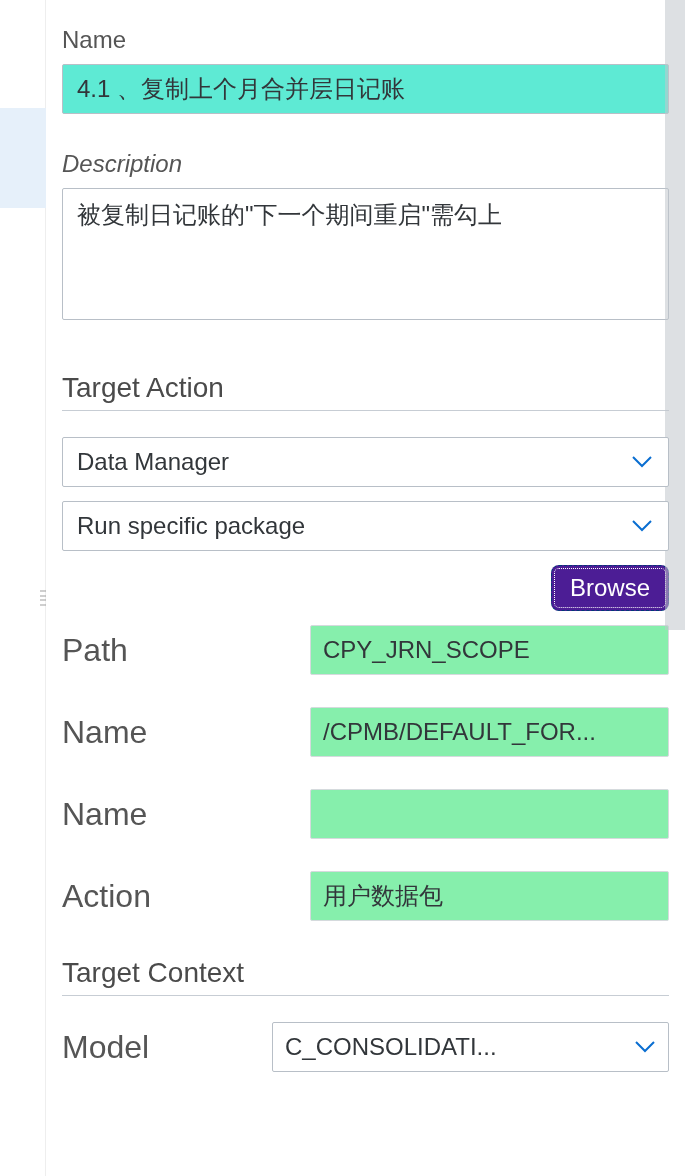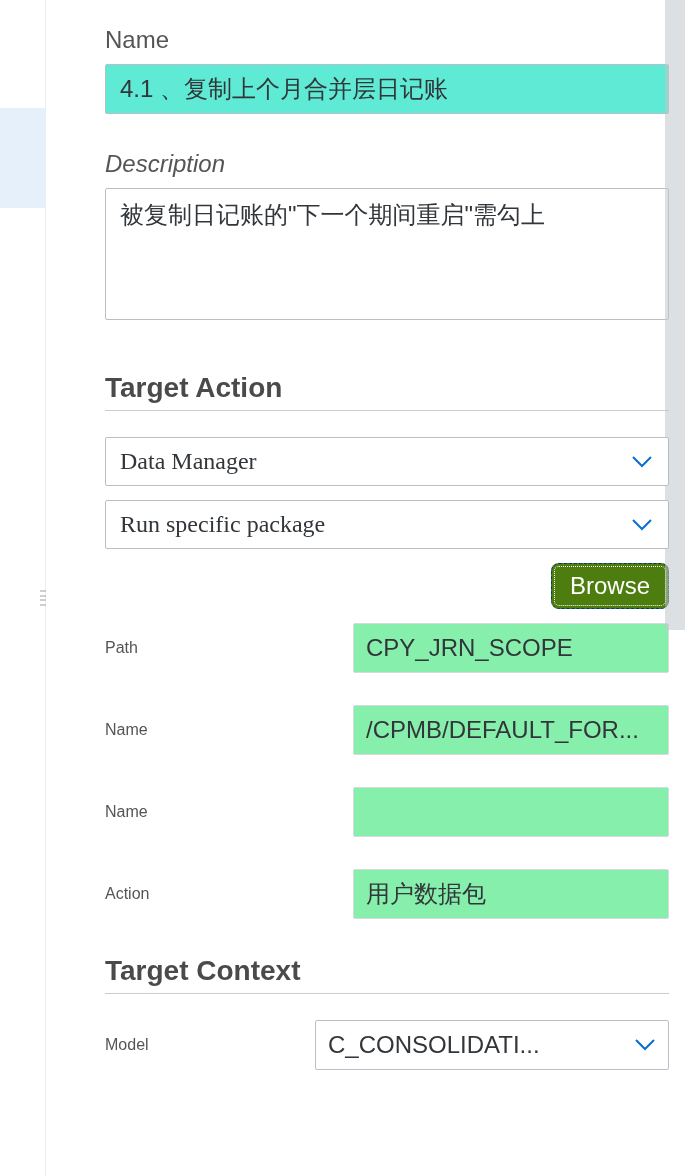--- a/index.html
+++ b/index.html
@@ -2,21 +2,20 @@
 <html><head>
 <meta charset="utf-8">
 <style>
   * { box-sizing: border-box; margin: 0; padding: 0; }
   html, body { width: 685px; height: 1176px; overflow: hidden; font-family: "Segoe UI", Arial, sans-serif; background: #fff; }
   .outer {
     display: flex;
     width: 685px;
     height: 1176px;
     position: relative;
-    gap: 43px;
   }
   .left-rail {
     width: 46px;
     height: 100%;
     background: #fff;
     border-right: 1px solid #eee;
     position: relative;
   }
   .left-rail .selected-stub {
     position: absolute;
@@ -77,21 +76,21 @@
     font-size: 24px;
     padding: 10px 14px;
     color: #32363a;
     font-family: inherit;
     resize: none;
     border-radius: 2px;
   }
 
   .section-title {
     font-size: 28px;
-    font-weight: 700;
+    font-weight: 400;
     color: #4a4a4a;
     margin-top: 48px;
     margin-bottom: 6px;
   }
   .section-title + hr,
   .section-title-hr {
     border: none;
     border-top: 1px solid #c7cdd4;
     margin-bottom: 26px;
   }
@@ -101,59 +100,59 @@
     width: 100%;
     margin-bottom: 14px;
   }
   .select {
     width: 100%;
     border: 1px solid #b8bfc7;
     background: #fff;
     font-size: 24px;
     padding: 10px 48px 10px 14px;
     color: #32363a;
-    font-family: Liberation Serif, serif;
+    font-family: Liberation Sans, sans-serif;
     text-align: left;
     border-radius: 2px;
     cursor: pointer;
   }
   .chevron {
     position: absolute;
     right: 16px; top: 50%;
     transform: translateY(-50%);
     pointer-events: none;
   }
   .chevron svg { width: 22px; height: 14px; display:block; }
   .chevron path { stroke: #0a6ed1; stroke-width: 2; fill: none; }
 
   .browse-row {
     display: flex; justify-content: flex-end;
     margin-top: 6px; margin-bottom: 14px;
   }
   .browse-btn {
-    background: #4d7c0f;
+    background: #4c1d95;
     color: #fff;
     border: 1px dashed #003a78;
     outline: 1px dotted #fff;
     outline-offset: -4px;
     font-size: 24px;
     padding: 8px 18px;
     border-radius: 8px;
     cursor: pointer;
     font-family: inherit;
   }
 
   .kv-row {
     display: flex;
     align-items: center;
     margin-bottom: 32px;
   }
   .kv-label {
     width: 248px;
-    font-size: 16px;
+    font-size: 32px;
     color: #555;
   }
   .kv-value {
     flex: 1;
     border: 1px solid #d5dadd;
     background: #86efac;
     font-size: 24px;
     padding: 8px 12px;
     color: #32363a;
     height: 50px;

